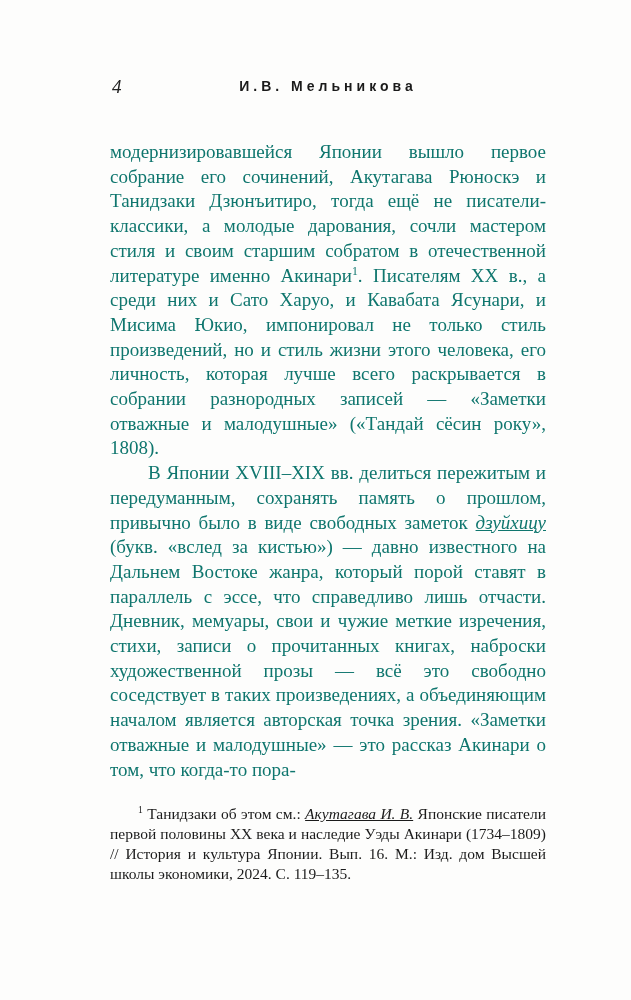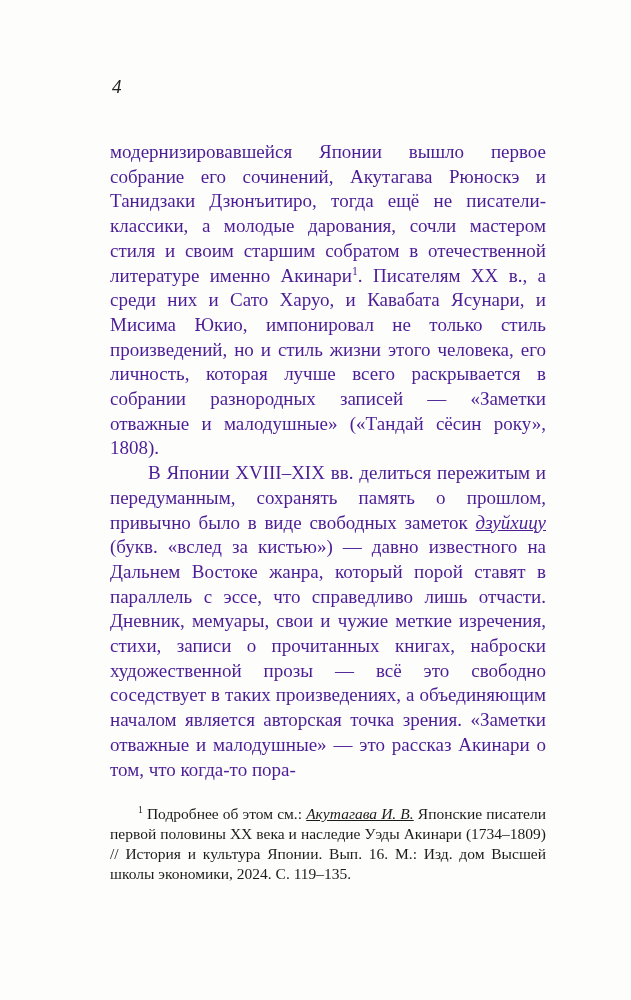--- a/index.html
+++ b/index.html
@@ -42,21 +42,21 @@
     font-size: 14px;
     letter-spacing: 4px;
     color: #1a1a1a;
     white-space: nowrap;
   }
   .body-text .para {
     margin: 0;
     font-size: 19px;
     line-height: 24.7px;
     text-align: justify;
-    color: #4c1d95;
+    color: #0f766e;
   }
   .body-text .para.indent {
     text-indent: 38px;
   }
   sup {
     vertical-align: super;
     font-size: 62%;
     line-height: 0;
   }
   .it {
@@ -72,22 +72,23 @@
     color: #1b1b1b;
   }
 </style>
 </head>
 <body>
 
 <div class="page">
 
   <div class="header-row">
     <span class="page-num">4</span>
+    <span class="running-header">И.В. Мельникова</span>
   </div>
 
   <div class="body-text">
     <p class="para"><span>модернизировавшейся Японии вышло первое собрание его сочинений, Акутагава Рюноскэ и Танидзаки Дзюнъитиро, тогда ещё не писатели-классики, а молодые дарования, сочли мастером стиля и своим старшим собратом в отечественной литературе именно Акинари</span><sup>1</sup><span>. Писателям XX в., а среди них и Сато Харуо, и Кавабата Ясунари, и Мисима Юкио, импонировал не только стиль произведений, но и стиль жизни этого человека, его личность, которая лучше всего раскрывается в собрании разнородных записей — «Заметки отважные и малодушные» («Тандай сёсин року», 1808).</span></p>
     <p class="para indent"><span>В Японии XVIII–XIX вв. делиться пережитым и передуманным, сохранять память о прошлом, привычно было в виде свободных заметок </span><span class="it">дзуйхицу</span><span> (букв. «вслед за кистью») — давно известного на Дальнем Востоке жанра, который порой ставят в параллель с эссе, что справедливо лишь отчасти. Дневник, мемуары, свои и чужие меткие изречения, стихи, записи о прочитанных книгах, наброски художественной прозы — всё это свободно соседствует в таких произведениях, а объединяющим началом является авторская точка зрения. «Заметки отважные и малодушные» — это рассказ Акинари о том, что когда-то пора-</span></p>
   </div>
 
-  <div class="footnote"><sup>1</sup><span> Подробнее об этом см.: </span><span class="it">Акутагава И. В.</span><span> Японские писатели первой половины XX века и наследие Уэды Акинари (1734–1809) // История и культура Японии. Вып. 16. М.: Изд. дом Высшей школы экономики, 2024. С. 119–135.</span></div>
+  <div class="footnote"><sup>1</sup><span> Танидзаки об этом см.: </span><span class="it">Акутагава И. В.</span><span> Японские писатели первой половины XX века и наследие Уэды Акинари (1734–1809) // История и культура Японии. Вып. 16. М.: Изд. дом Высшей школы экономики, 2024. С. 119–135.</span></div>
 
 </div>
 
 </body></html>

